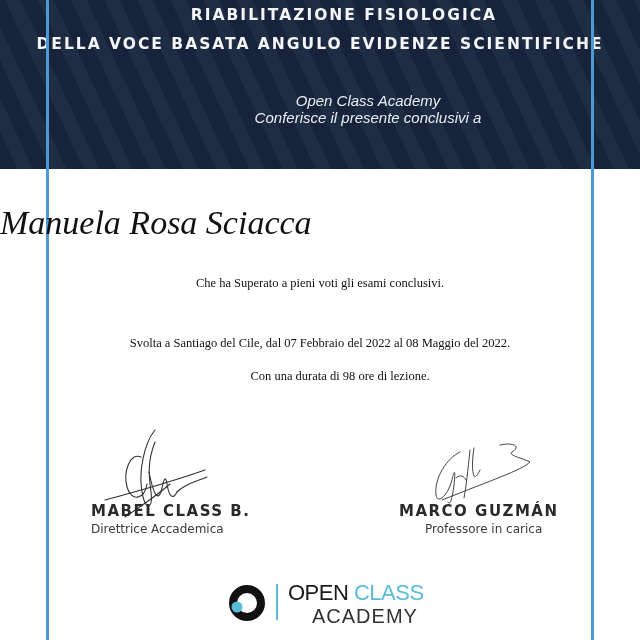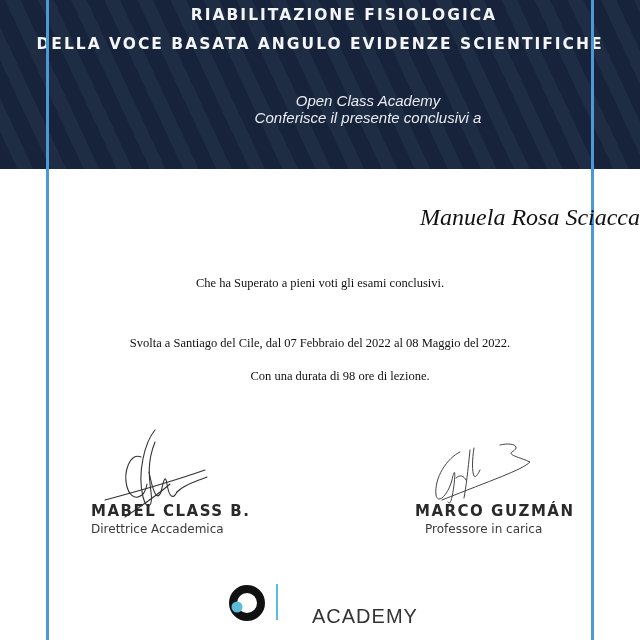--- a/index.html
+++ b/index.html
@@ -31,23 +31,23 @@
     .t1 { top: 6px; padding-left: 24px; }
     .t2 { top: 35px; }
     .subtitle {
       position: absolute; left: 0; width: 640px; text-align: center;
       color: #e8ecf2; font-style: italic; font-size: 15px; line-height: 17px;
       font-family: "Liberation Sans", sans-serif; font-weight: 300; padding-left: 48px;
     }
     .s1 { top: 92px; }
     .s2 { top: 109px; }
     .name {
-      position: absolute; left: 0; top: 204px; width: 640px; text-align: right;
+      position: absolute; left: 0; top: 204px; width: 640px; text-align: left;
       font-family: "Liberation Serif", serif; font-style: italic;
-      font-size: 24px; color: #111;
+      font-size: 34px; color: #111;
     }
     .body-line {
       position: absolute; left: 0; width: 640px; text-align: center;
       font-family: "Liberation Serif", serif; font-size: 12.5px; color: #111;
     }
     .b1 { top: 276px; }
     .b2 { top: 336px; }
     .b3 { top: 369px; margin-left: 20px; }
     .sig-svg { position: absolute; }
     .sig-name {
@@ -112,24 +112,28 @@
 <div>
   <svg class="sig-svg" style="left:412px;top:440px" width="130" height="70" viewBox="0 0 130 70">
     <g fill="none" stroke="#444" stroke-width="1" stroke-linecap="round">
       <path d="M48 12 C35 18 22 38 24 55 C26 65 36 55 40 40 C42 30 44 28 42 45 C40 60 38 66 36 62"></path>
       <path d="M44 38 C48 34 52 36 54 40"></path>
       <path d="M58 10 C56 30 54 48 52 58"></path>
       <path d="M62 8 C60 20 60 32 62 36 C64 38 66 34 68 30"></path>
       <path d="M88 5 C100 2 110 6 100 12 C95 15 110 18 118 22 C110 30 80 40 30 60"></path>
     </g>
   </svg>
-  <div class="sig-name" style="left:415px;top:502px">MARCO GUZMÁN</div>
+  <div class="sig-name" style="left:399px;top:502px">MARCO GUZMÁN</div>
   <div class="sig-role" style="left:425px;top:522px">Professore in carica</div>
 </div>
 
 <div class="logo">
   <svg style="position:absolute;left:0;top:5px" width="42" height="40" viewBox="0 0 42 40">
     <circle cx="21" cy="20" r="14" fill="none" stroke="#111" stroke-width="8"></circle>
     <circle cx="11" cy="24" r="5.5" fill="#5bbcd8"></circle>
   </svg>
   <div class="logo-divider"></div>
+  <div class="logo-text-1">
+    <span>OPEN</span>
+    <span class="accent">CLASS</span>
+  </div>
   <div class="logo-text-2">ACADEMY</div>
 </div>
 
 </body></html>

